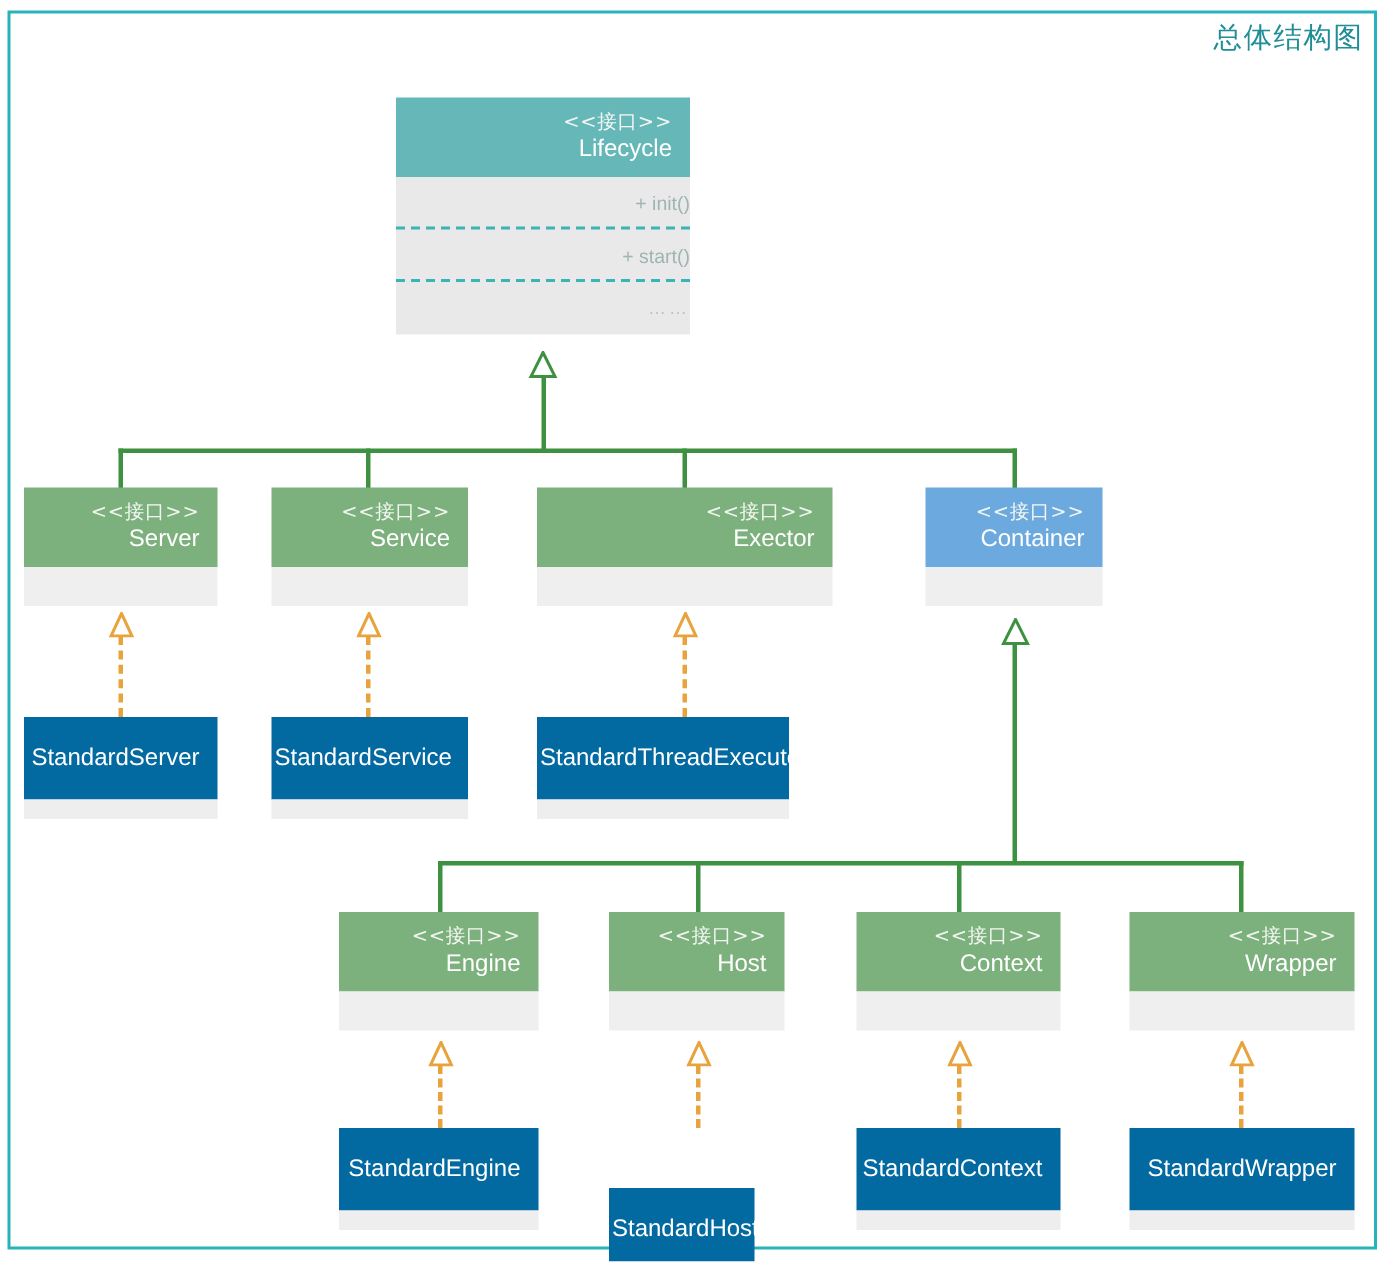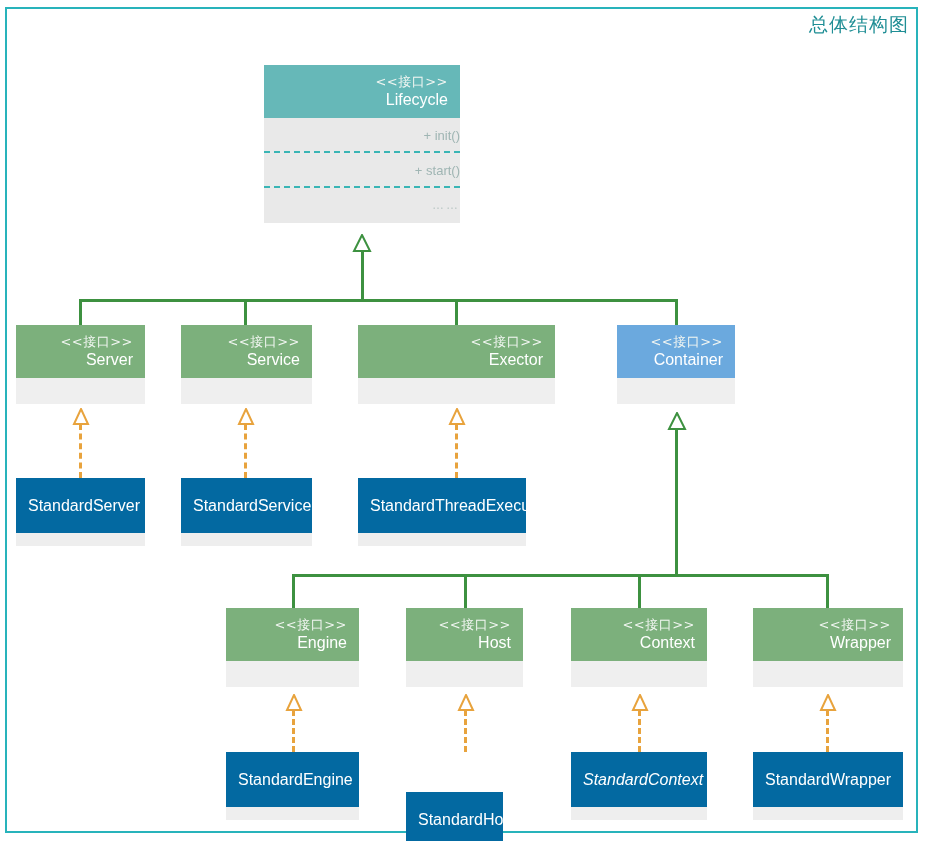--- a/index.html
+++ b/index.html
@@ -41,21 +41,21 @@
   }
 
   
   .node {
     position: absolute;
     box-sizing: border-box;
   }
   .node .hdr {
     box-sizing: border-box;
     width: 100%;
-    padding: 9px 12px 8px 12px;
+    padding: 9px 12px 8px 2px;
     color: #ffffff;
     line-height: 1.25;
   }
   .node .stereo {
     font-size: 13px;
     color: #f2f6f2;
     letter-spacing: 0.5px;
     font-family: "DejaVu Sans", sans-serif;
     white-space: nowrap;
   }
@@ -309,21 +309,21 @@
     <div class="body" style="height:13px;"></div>
   </div>
 
   <div class="node orange" style="left:406px; top:792px; width:97px;">
     <div class="hdr">
       <div class="nm">StandardHost</div>
     </div>
     <div class="body" style="height:13px;"></div>
   </div>
 
-  <div class="node orange" style="left:571px; top:752px; width:136px;font-style:italic;">
+  <div class="node orange" style="left:571px; top:752px; width:136px;">
     <div class="hdr">
       <div class="nm">StandardContext</div>
     </div>
     <div class="body" style="height:13px;"></div>
   </div>
 
   <div class="node orange" style="left:753px; top:752px; width:150px;">
     <div class="hdr">
       <div class="nm">StandardWrapper</div>
     </div>

